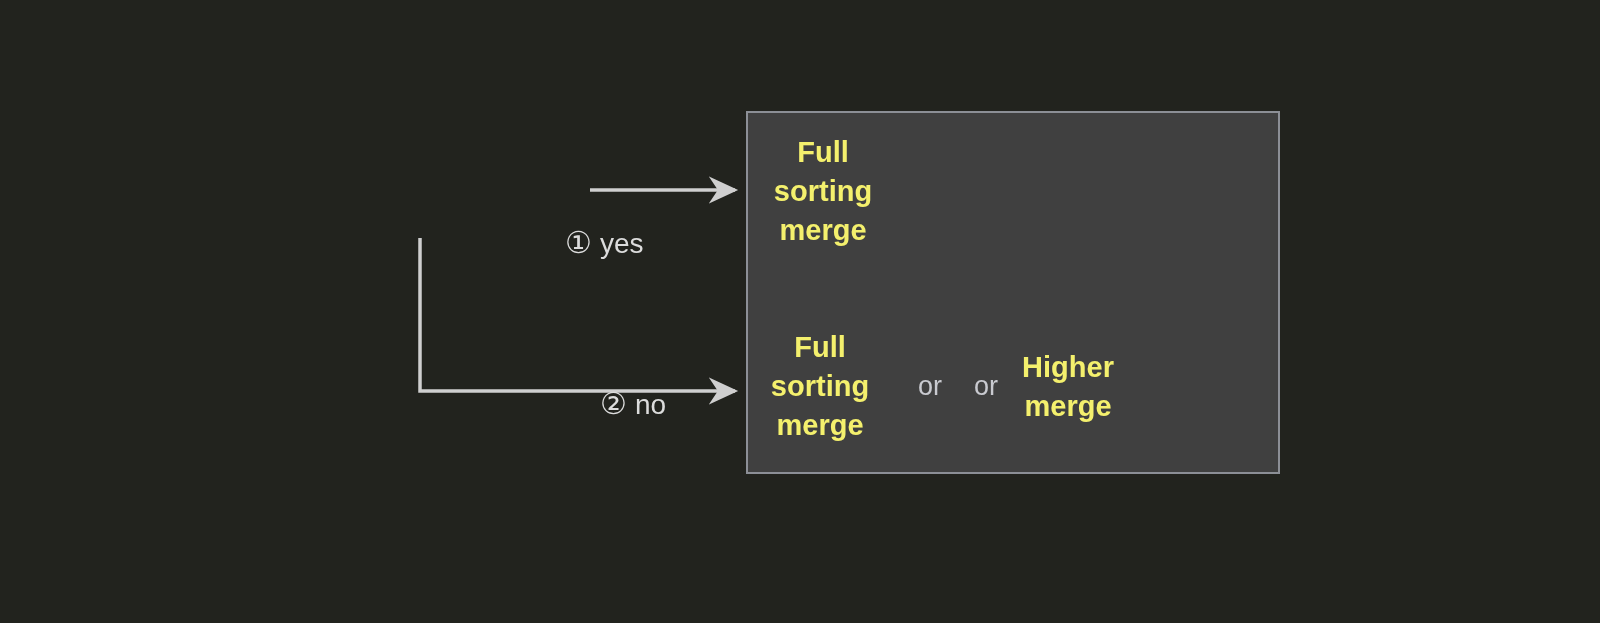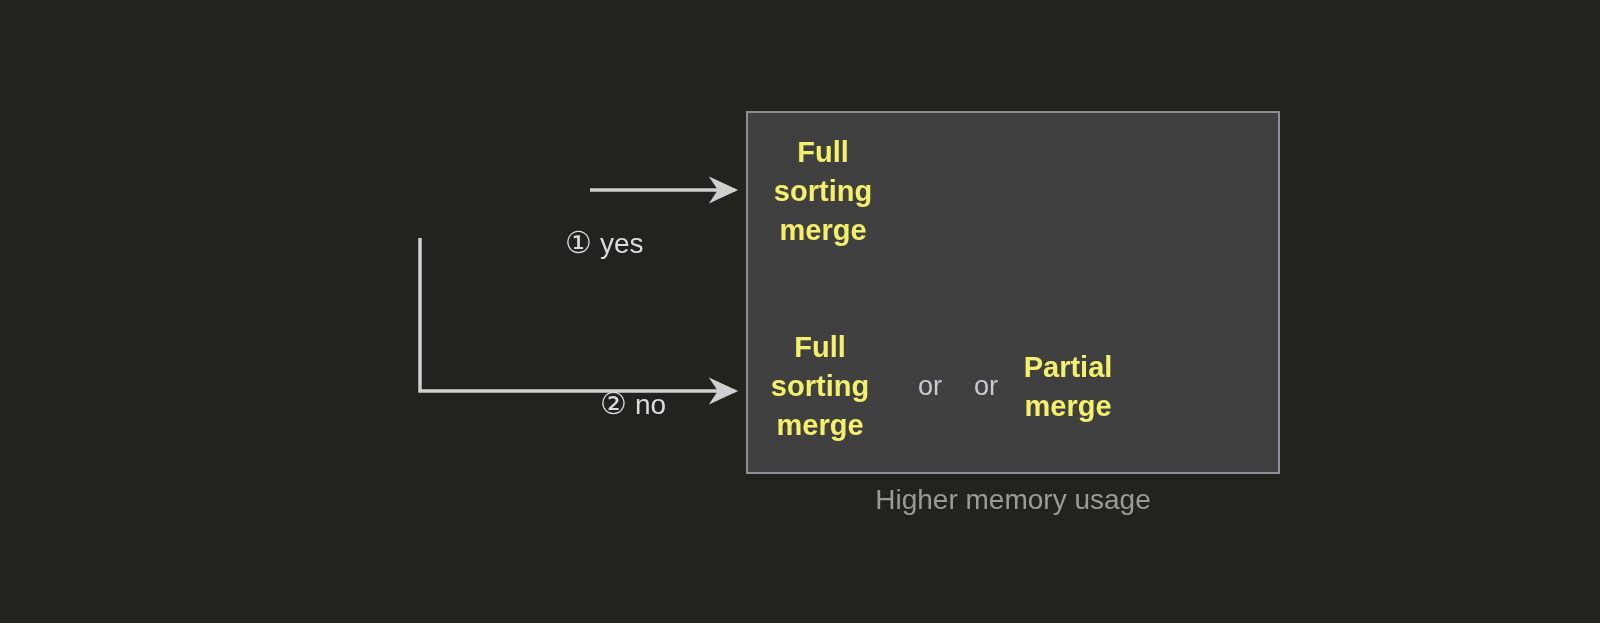--- a/index.html
+++ b/index.html
@@ -148,21 +148,20 @@
 sorting
 merge</div>
     </div>
 
     <div class="option-row" id="row-unsorted">
       <div class="option option-a">Full
 sorting
 merge</div>
       <div class="or">or</div>
       <div class="or">or</div>
-      <div class="option option-c">Partial
+      <div class="option option-c">Higher
 merge</div>
     </div>
 
   </div>
 
-  <div class="memory-caption" id="caption-bottom">Higher memory usage</div>
 
 </div>
 
 </body></html>

